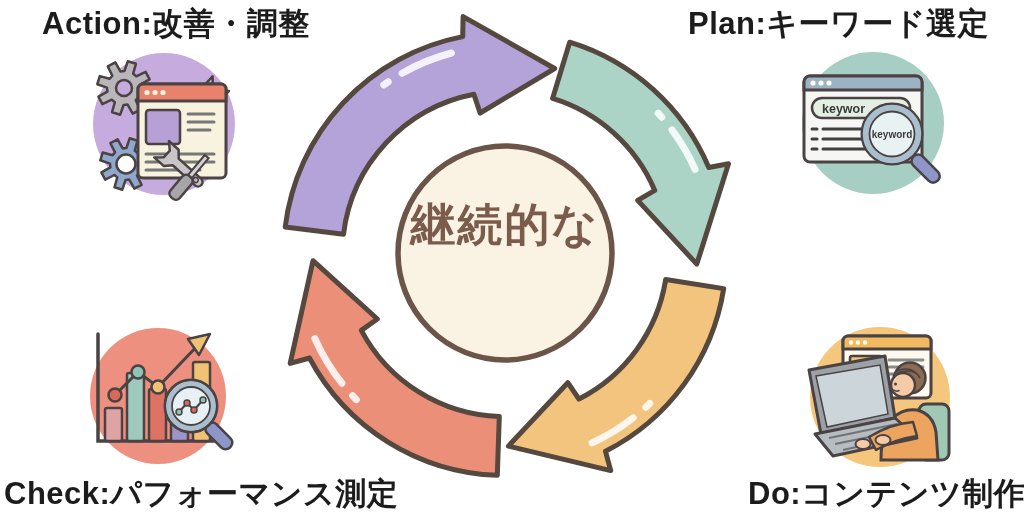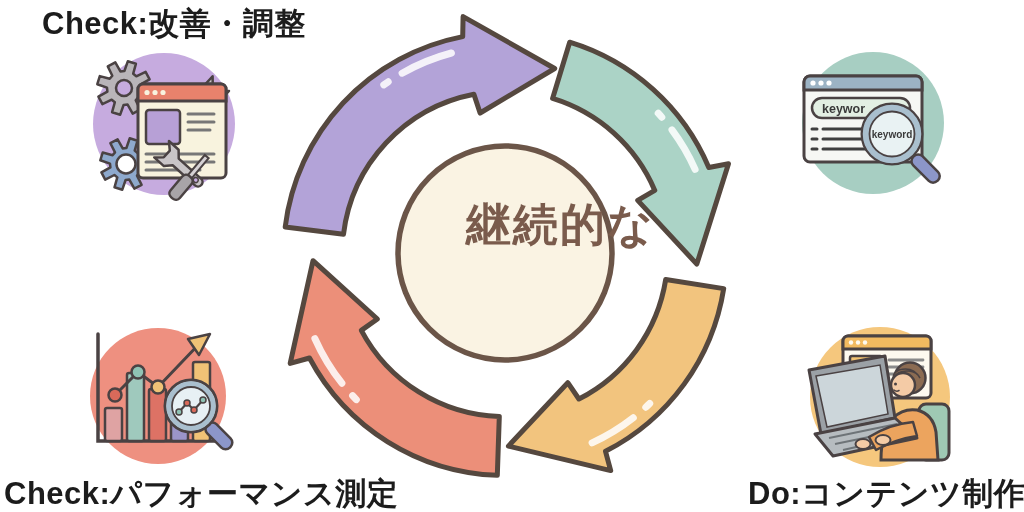--- a/index.html
+++ b/index.html
@@ -7,21 +7,21 @@
     position:relative;width:1024px;height:512px;overflow:hidden;background:#ffffff;
     font-family:"Liberation Sans","DejaVu Sans",sans-serif;
   }
   .main-svg{position:absolute;left:0;top:0;}
   .icon-svg{position:absolute;}
   .step-label{
     position:absolute;font-size:31px;font-weight:bold;color:#1c1c1c;
     white-space:nowrap;letter-spacing:0.5px;
   }
   .center-label{
-    position:absolute;left:355px;top:194px;width:300px;text-align:right;
+    position:absolute;left:355px;top:194px;width:300px;text-align:center;
     font-size:45px;font-weight:bold;color:#7a5b4c;line-height:62px;letter-spacing:2px;
   }
 </style>
 </head>
 <body>
 
 <div class="stage">
 
   <svg class="main-svg" width="1024" height="512" viewBox="0 0 1024 512">
     <g id="arrow-layer">
@@ -34,21 +34,22 @@
         <path d="M 497.3 475.3 A 221.5 221.5 0 0 1 309.5 358.0 L 290.2 363.4 L 313.0 260.7 L 377.4 319.0 L 361.3 330.4 A 162.7 162.7 0 0 0 499.3 416.6 Z" fill="#ec8f79" stroke="#55483f" stroke-width="5" stroke-linejoin="round"></path>
         <path d="M 341.9 383.2 A 208.1 208.1 0 0 1 314.9 338.6 M 356.3 399.6 A 208.1 208.1 0 0 1 352.6 395.6" fill="none" stroke="#ffffff" stroke-width="7" stroke-linecap="round" opacity="0.85"></path>
       </g>
     <circle cx="505" cy="253" r="107" fill="#faf3e3" stroke="#6b5548" stroke-width="5.5"></circle>
   </svg>
 
   <div class="center-label">
     <div>継続的な</div>
   </div>
 
-  <div class="step-label" style="left:42px;top:3px;">Check:改善・調整</div>
+  <div class="step-label" style="left:42px;top:3px;">Action:改善・調整</div>
+  <div class="step-label" style="left:688px;top:3px;">Plan:キーワード選定</div>
   <div class="step-label" style="left:4px;top:473px;">Check:パフォーマンス測定</div>
   <div class="step-label" style="left:748px;top:473px;">Do:コンテンツ制作</div>
 
   <svg class="icon-svg" style="left:80px;top:48px;" width="170" height="170" viewBox="0 0 170 170">
     <circle cx="84" cy="76" r="71" fill="#c6abdf"></circle>
     <g>
       <path fill="#b9b5b9" stroke="#4a4243" stroke-width="2.5" stroke-linejoin="round" d="M61.0 40.4 L70.7 43.8 L68.2 51.9 L58.3 49.2 L55.7 52.3 L60.2 61.6 L52.7 65.6 L47.6 56.6 L43.6 57.0 L40.2 66.7 L32.1 64.2 L34.8 54.3 L31.7 51.7 L22.4 56.2 L18.4 48.7 L27.4 43.6 L27.0 39.6 L17.3 36.2 L19.8 28.1 L29.7 30.8 L32.3 27.7 L27.8 18.4 L35.3 14.4 L40.4 23.4 L44.4 23.0 L47.8 13.3 L55.9 15.8 L53.2 25.7 L56.3 28.3 L65.6 23.8 L69.6 31.3 L60.6 36.4 Z"></path>
       <circle cx="44" cy="40" r="8" fill="#c6abdf" stroke="#4a4243" stroke-width="2.5"></circle>
     </g>
     <g>

